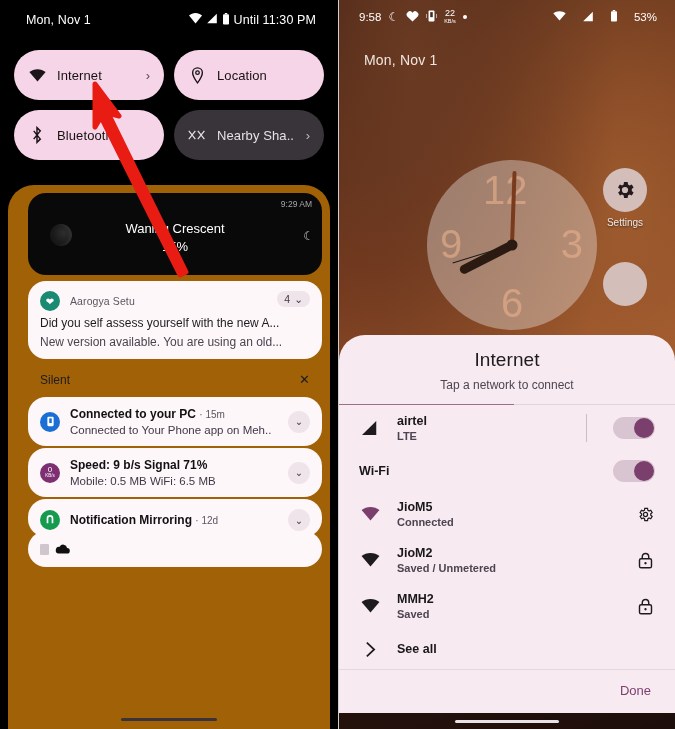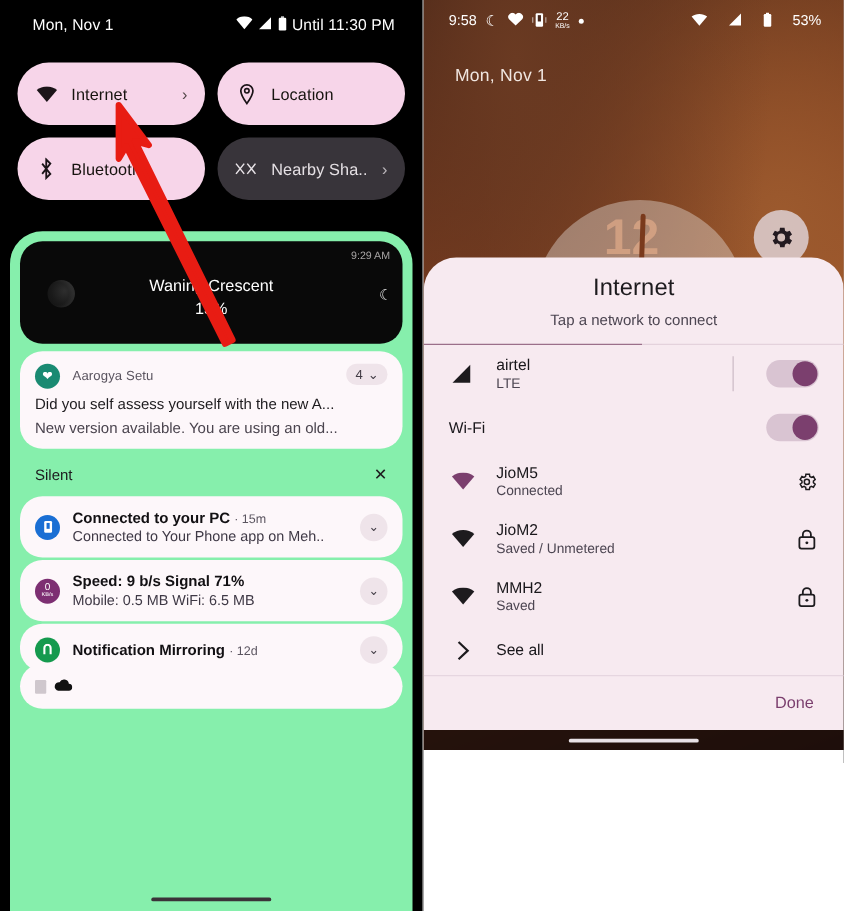--- a/index.html
+++ b/index.html
@@ -55,23 +55,23 @@
   .qs-tile.on { background: #f7d5e9; color: #17130f; }
   .qs-tile.off { background: #38343a; color: #e6e1e5; }
   .qs-label { flex: 1; font-size: 13px; letter-spacing: .1px; }
   .qs-chev { font-size: 13px; opacity: .75; }
   .qs-ico { width: 18px; height: 18px; display: flex; align-items: center; justify-content: center; }
 
   .shade {
     position: absolute;
     left: 8px; right: 8px;
     top: 185px; bottom: 0;
-    background: #86efac;
+    background: #a16207;
     border-radius: 26px 26px 0 0;
-    padding: 8px 8px 0 8px;
+    padding: 8px 8px 0 20px;
     overflow: hidden;
   }
 
   .moon-card {
     background: #090909;
     border-radius: 18px;
     height: 82px;
     position: relative;
     overflow: hidden;
   }
@@ -155,21 +155,21 @@
 
   
   .arrow-svg {
     position: absolute; left: 0; top: 0;
     width: 339px; height: 729px;
     pointer-events: none;
   }
 
   
   .panel-right {
-    width: 336px; height: 600px;
+    width: 336px; height: 729px;
     position: relative;
     overflow: hidden;
     background:
       radial-gradient(ellipse at 22% 8%, #6a3a22 0%, rgba(106,58,34,0) 55%),
       radial-gradient(ellipse at 85% 30%, #9c5a2e 0%, rgba(156,90,46,0) 60%),
       linear-gradient(160deg, #3a1d13 0%, #77381c 32%, #b0602f 55%, #6e3a20 78%, #2a1410 100%);
   }
   .statusbar-right {
     height: 34px;
     display: flex; align-items: center; justify-content: space-between;
@@ -198,21 +198,21 @@
     background: radial-gradient(circle at 35% 32%, #f6eeb0, #d8c86a);
   }
 
   .clock-widget {
     position: absolute; left: 88px; top: 160px;
     width: 170px; height: 170px; border-radius: 50%;
     background: rgba(228,222,216,.42);
   }
   .clk-num {
     position: absolute; color: rgba(232,176,140,.62);
-    font-size: 40px; font-weight: bold;
+    font-size: 40px; font-weight: normal;
   }
   .clk-12 { left: 56px; top: 8px; }
   .clk-3  { right: 14px; top: 62px; }
   .clk-9  { left: 13px; top: 62px; }
   .clk-6  { left: 74px; bottom: 4px; }
   .hand-hour {
     position: absolute; left: 50%; top: 50%;
     width: 58px; height: 9px; border-radius: 5px;
     background: #2a1a12;
     transform-origin: 100% 50%;
@@ -270,20 +270,21 @@
   .sheet-div {
     height: 1.5px;
     background: linear-gradient(to right, #9b6f8a 0%, #9b6f8a 52%, #e4d2dc 52%, #e4d2dc 100%);
   }
 
   .inet-row {
     display: flex; align-items: center;
     padding: 9px 20px;
     gap: 16px;
     min-height: 44px;
+    font-weight: bold;
   }
   .inet-ico { width: 22px; display: flex; align-items: center; justify-content: center; flex: 0 0 22px; }
   .inet-text { flex: 1; min-width: 0; }
   .inet-name { font-size: 12.5px; color: #19171b; }
   .inet-sub { font-size: 11px; color: #4c4551; margin-top: 2px; }
   .vdiv { width: 1px; height: 28px; background: #cdbcc6; margin-right: 10px; }
 
   .toggle {
     width: 42px; height: 22px; border-radius: 12px;
     background: #d9c4d2;

